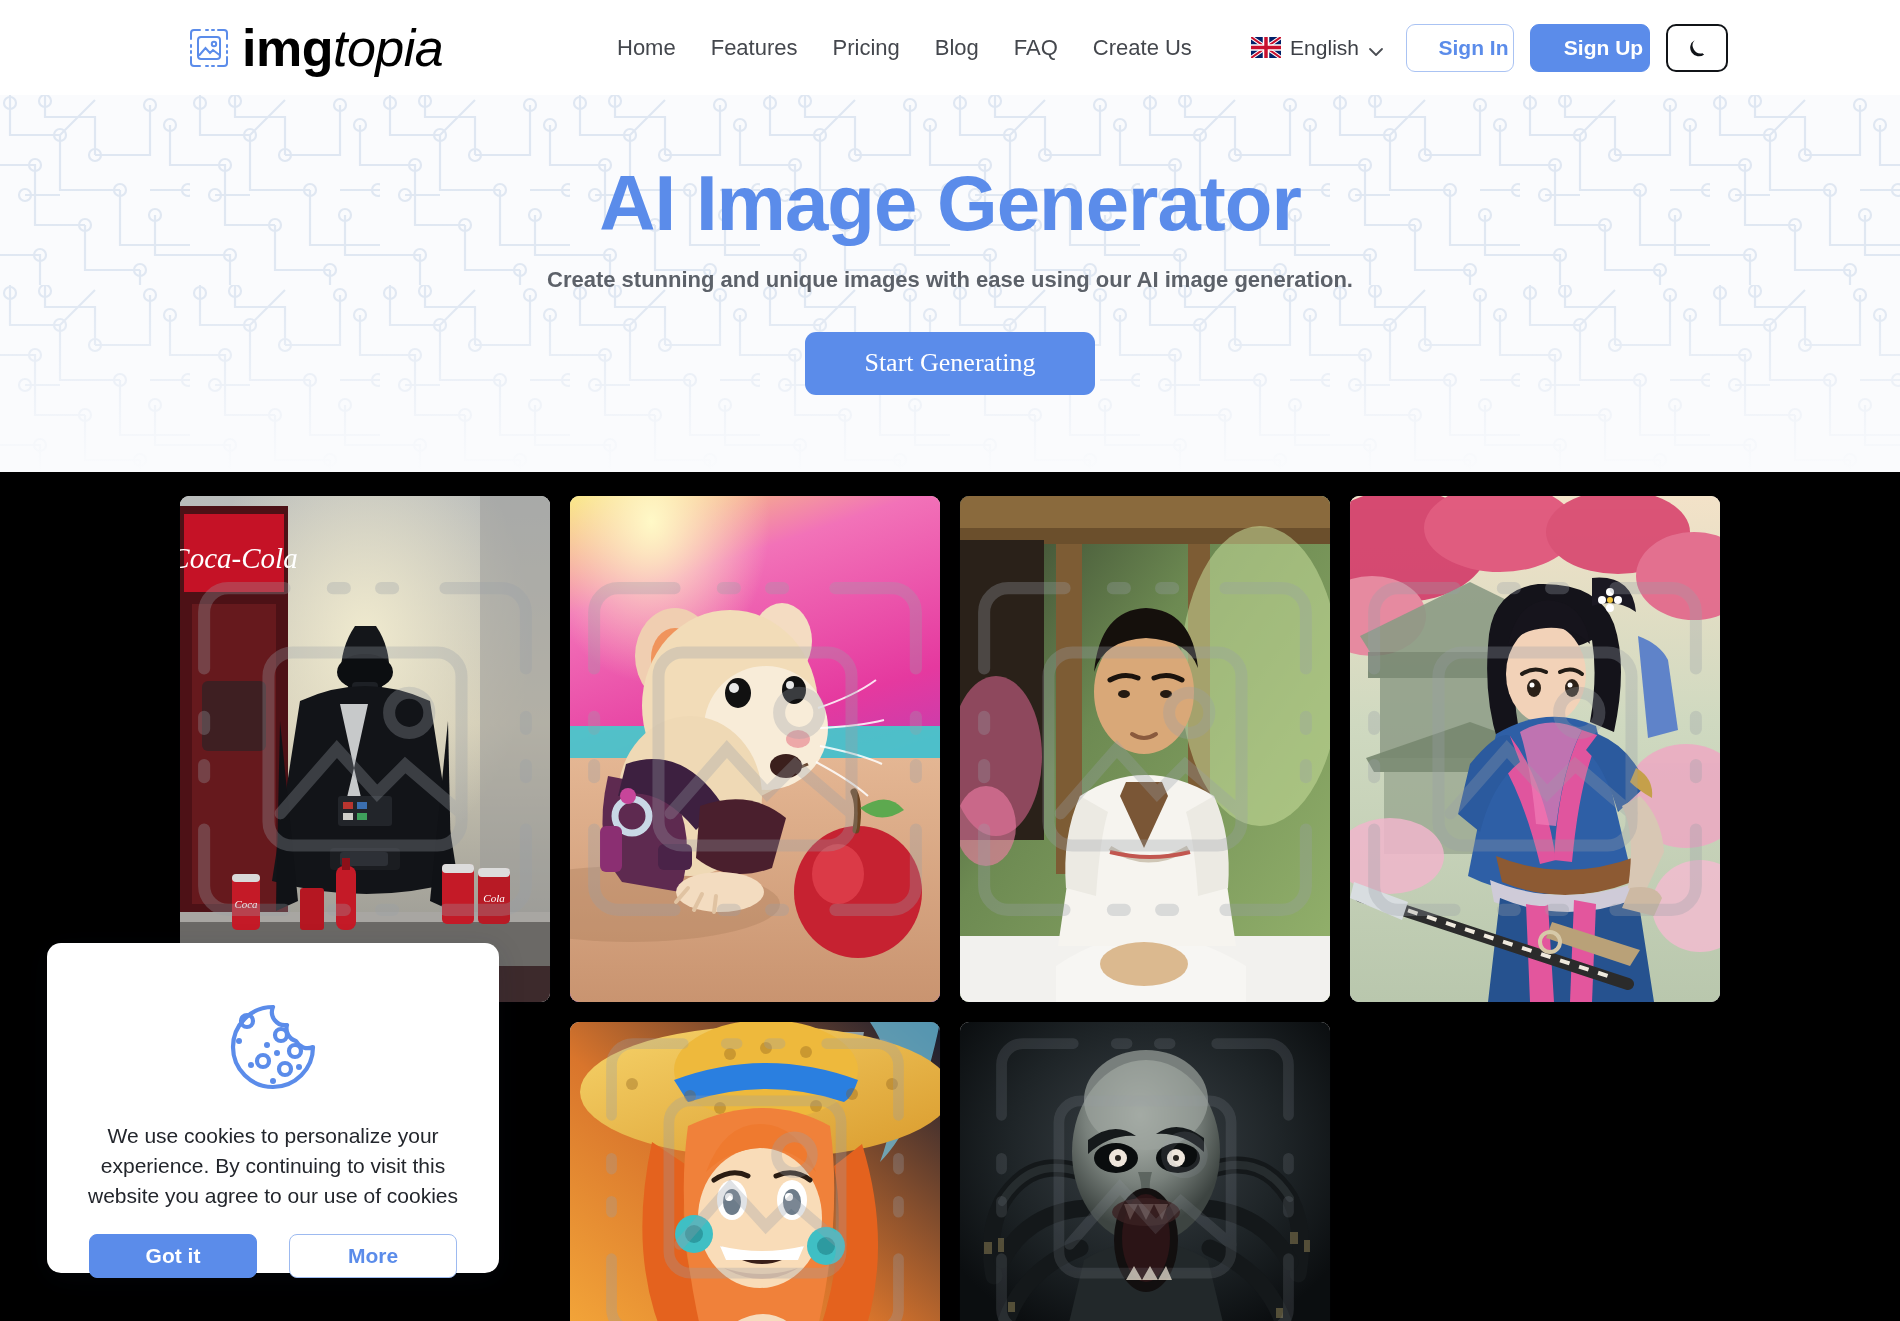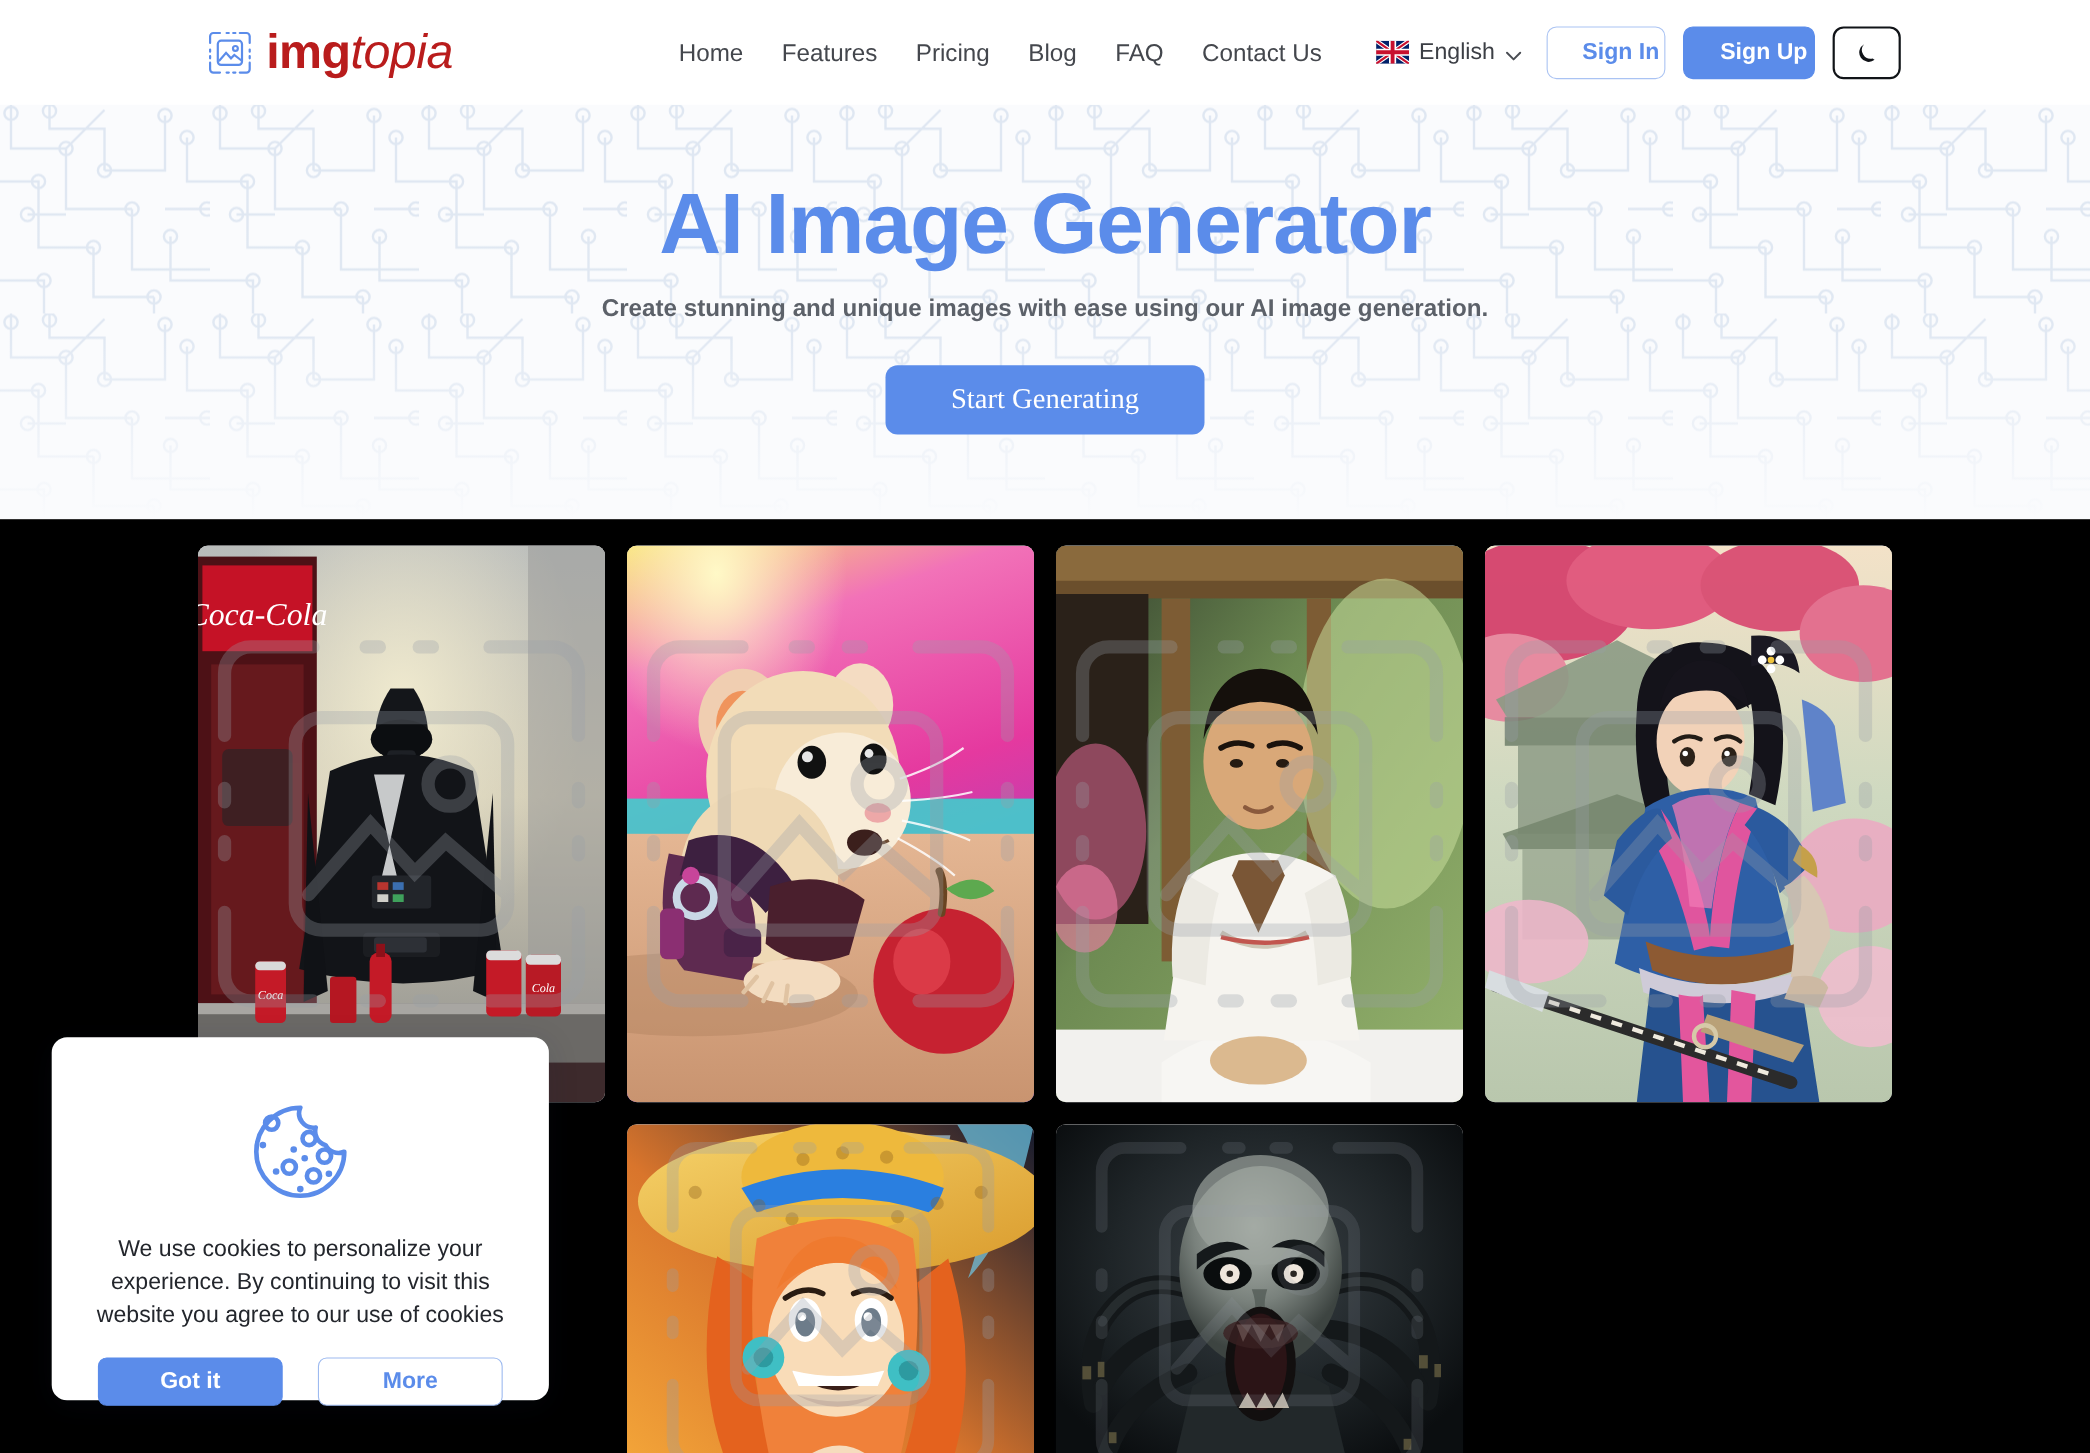--- a/index.html
+++ b/index.html
@@ -14,21 +14,21 @@
   .header{
     position:absolute; top:0; left:0; width:1900px; height:95px;
     background:#ffffff; display:flex; align-items:center;
     z-index:50;
   }
   .logo{
     position:absolute; left:188px; top:50%; transform:translateY(-50%);
     display:flex; align-items:center; gap:12px;
   }
   .logo-mark{ width:42px; height:42px; flex:0 0 42px; }
-  .logo-text{ font-size:44px; letter-spacing:-0.5px; color:#b91c1c; line-height:1; white-space:nowrap; }
+  .logo-text{ font-size:52px; letter-spacing:-0.5px; color:#000000; line-height:1; white-space:nowrap; }
   .logo-text .b{ font-weight:800; }
   .logo-text .i{ font-weight:500; font-style:italic; }
 
   .nav{
     position:absolute; left:617px; top:50%; transform:translateY(-50%);
     display:flex; align-items:center; gap:35px;
   }
   .nav a{
     font-size:22px; color:#44474d; text-decoration:none; white-space:nowrap;
   }
@@ -162,21 +162,21 @@
     </span>
     <span class="logo-text"><span class="b">img</span><span class="i">topia</span></span>
   </div>
 
   <nav class="nav">
     <a href="#">Home</a>
     <a href="#">Features</a>
     <a href="#">Pricing</a>
     <a href="#">Blog</a>
     <a href="#">FAQ</a>
-    <a href="#">Contact Us</a>
+    <a href="#">Create Us</a>
   </nav>
 
   <div class="header-right">
 
     <div class="lang">
       <span class="flag">
         <svg viewBox="0 0 60 42" xmlns="http://www.w3.org/2000/svg">
           <rect width="60" height="42" fill="#012169"></rect>
           <path d="M0 0 L60 42 M60 0 L0 42" stroke="#fff" stroke-width="8"></path>
           <path d="M0 0 L60 42 M60 0 L0 42" stroke="#c8102e" stroke-width="4"></path>

